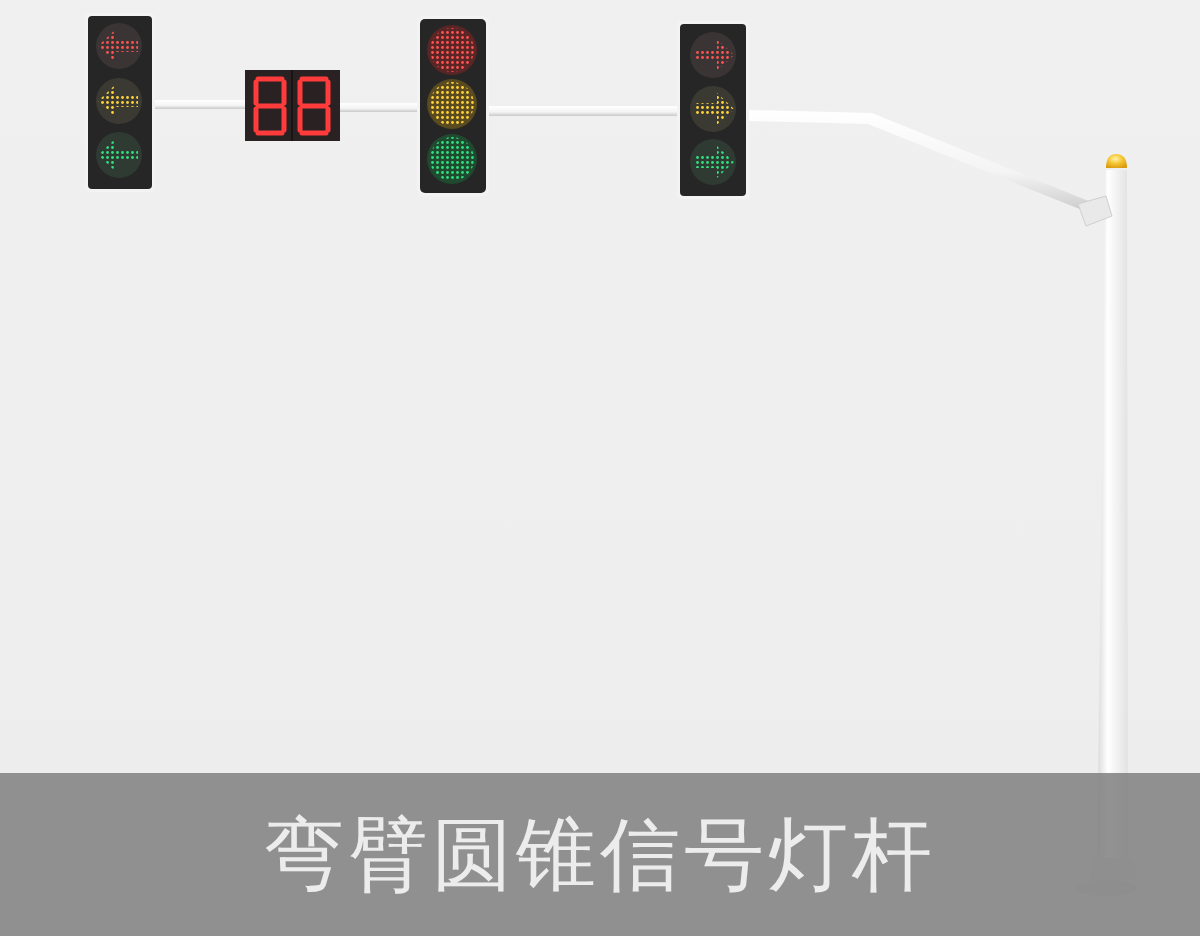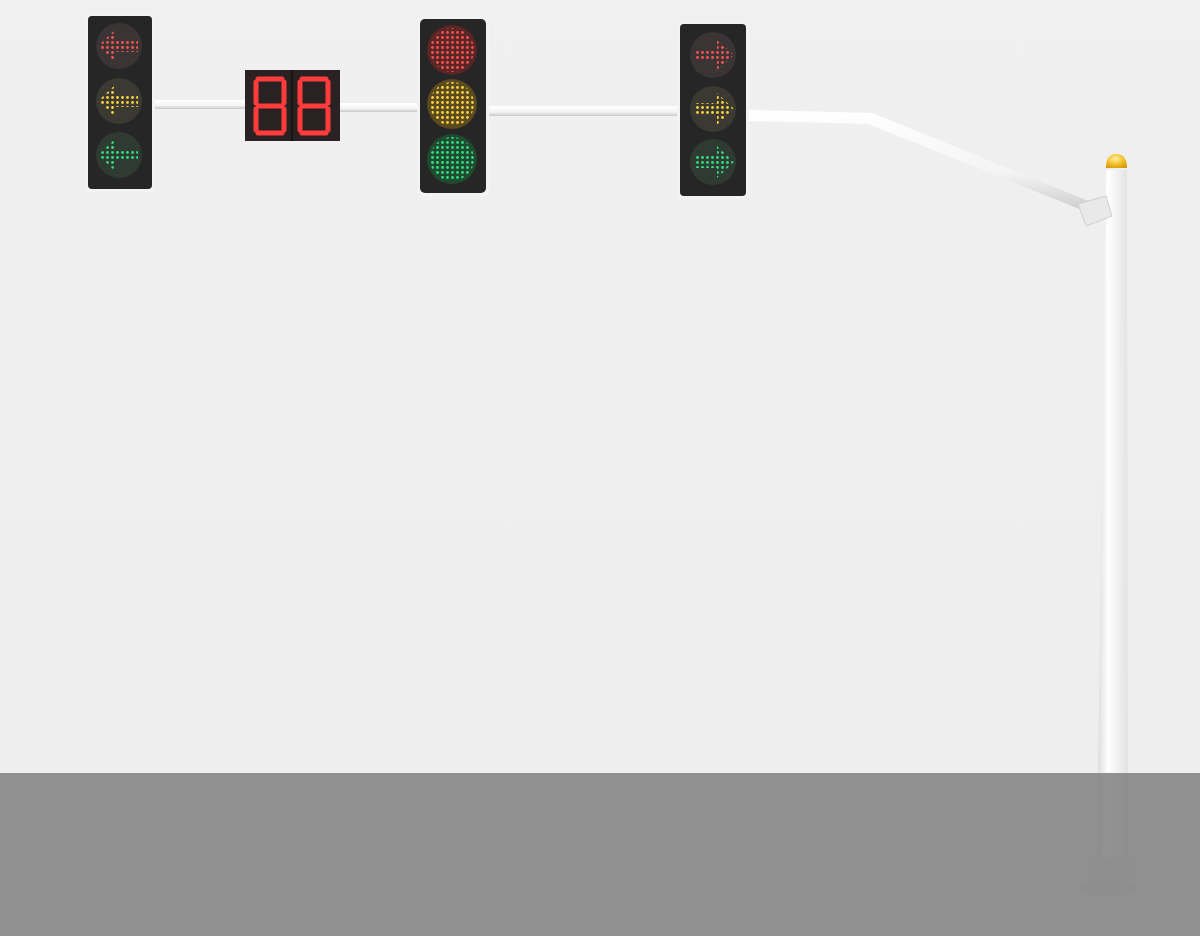--- a/index.html
+++ b/index.html
@@ -96,13 +96,14 @@
       <circle cx="713" cy="55" r="23" fill="#3b3434"></circle>
       <circle cx="713" cy="109" r="23" fill="#3b3a32"></circle>
       <circle cx="713" cy="162" r="23" fill="#2f3a33"></circle>
       <path d="M734 55 L717 39 L717 49 L694 49 L694 61 L717 61 L717 71 Z" fill="url(#dotsR)"></path>
       <path d="M734 109 L717 93 L717 103 L694 103 L694 115 L717 115 L717 125 Z" fill="url(#dotsY)"></path>
       <path d="M734 162 L717 146 L717 156 L694 156 L694 168 L717 168 L717 178 Z" fill="url(#dotsG)"></path>
     </g>
   </svg>
 
   <div class="caption-band"></div>
+  <div class="caption-text">弯臂圆锥信号灯杆</div>
 </div>
 
 </body></html>

